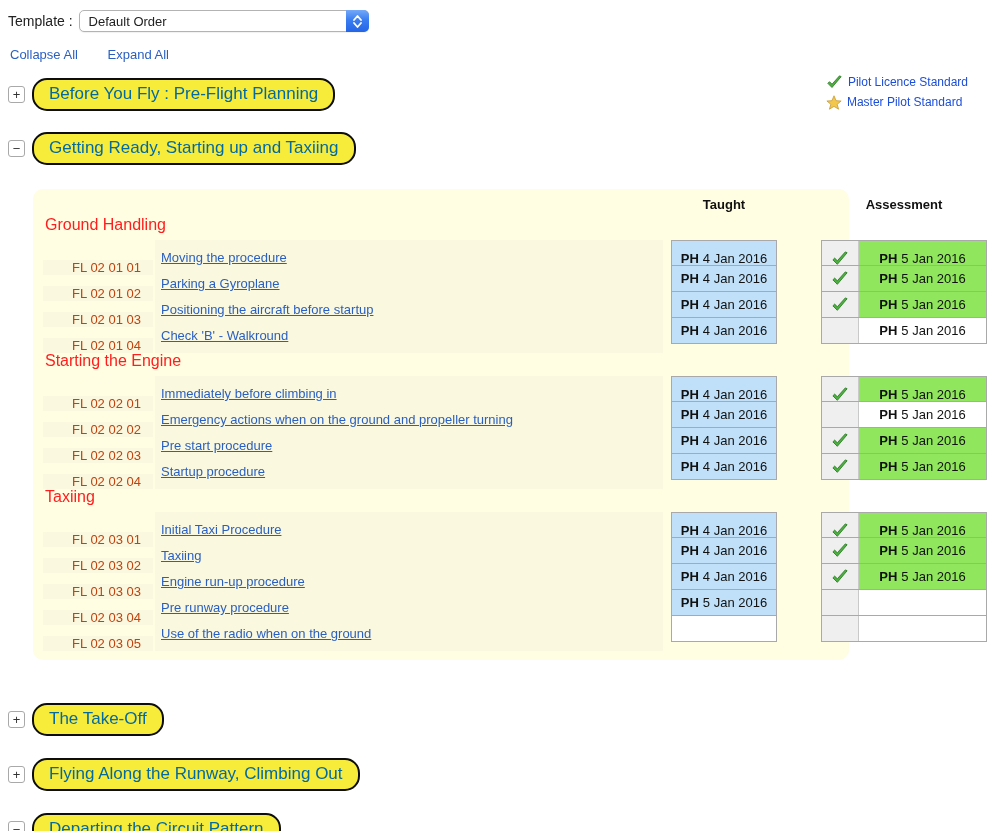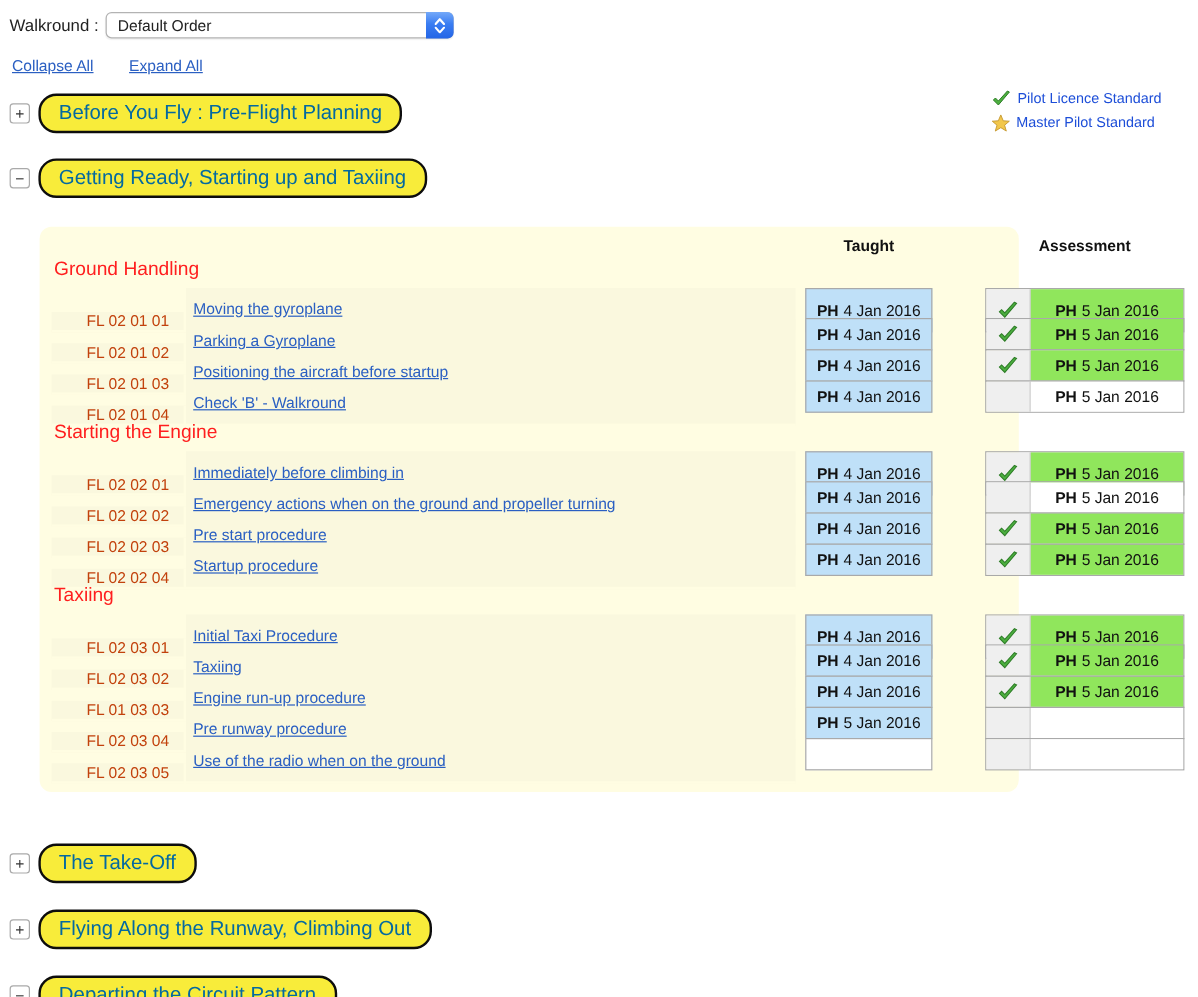--- a/index.html
+++ b/index.html
@@ -18,21 +18,21 @@
   .select .stepper {
     position: absolute; right: -1px; top: -1px; width: 23px; height: 22px;
     border-radius: 0 5px 5px 0;
     background: linear-gradient(#74a9f9 0%, #3a7df2 45%, #2465e6 100%);
     display: flex; flex-direction: column; align-items: center; justify-content: center; gap: 1px;
   }
   .select .stepper svg { display: block; }
 
   
   .links-row { margin: 15px 0 0 10px; font-size: 13px; }
-  .links-row a { color: #2a5fc2; text-decoration: underline; margin-right: 26px; cursor: pointer; margin-top: 31px; }
+  .links-row a { color: #2a5fc2; margin-right: 26px; cursor: pointer; margin-top: 31px; }
 
   
   .legend { position: absolute; top: 72px; right: 30px; font-size: 12px; color: #1d4ed8; }
   .legend .legend-item { display: flex; align-items: center; gap: 5px; height: 20px; }
   .legend svg { display: block; }
 
   
   .sections { margin-left: 8px; }
   .section-row { display: flex; align-items: center; }
   .expander {
@@ -85,21 +85,21 @@
   .adate.white { background: #ffffff; }
   .adate b { margin-right: 4px; }
 
   
   .trow + .trow .tcell, .trow + .trow .acell { margin-top: -1px; height: 27px; }
 </style>
 </head>
 <body>
 
 <div class="template-row">
-  <span class="lbl">Walkround :</span>
+  <span class="lbl">Template :</span>
   <div class="select">
     <span>Default Order</span>
     <span class="stepper">
       <svg width="9" height="6" viewBox="0 0 9 6">
           <polyline points="1,5 4.5,1 8,5" fill="none" stroke="#fff" stroke-width="1.8" stroke-linecap="round" stroke-linejoin="round"></polyline>
         </svg>
       <svg width="9" height="6" viewBox="0 0 9 6">
           <polyline points="1,1 4.5,5 8,1" fill="none" stroke="#fff" stroke-width="1.8" stroke-linecap="round" stroke-linejoin="round"></polyline>
         </svg>
     </span>
@@ -148,21 +148,21 @@
       <div style="grid-column:4" class="hcell">Taught</div>
       <div style="grid-column:6" class="hcell">Assessment</div>
     </div>
     <div>
   <div class="group">
     <div class="group-heading">Ground Handling</div>
     <div>
   <div class="pgrid trow">
     <div class="cell-code band">FL 02 01 01</div>
     <div class="cell-title band">
-      <a>Moving the gyroplane</a>
+      <a>Moving the procedure</a>
     </div>
     <div class="tcell">
                 <b class="ini">PH</b>
                 <span class="dt">4 Jan 2016</span>
               </div>
     <div class="acell">
       <span class="acheck">
         <svg class="tick" width="18" height="16" viewBox="0 0 20 18">
                     <path d="M2 10 L7 15 L18 2 L16 1 L7 11 L4 8 Z" fill="#4caf3f" stroke="#2e7d27" stroke-width="1"></path>
                   </svg>

